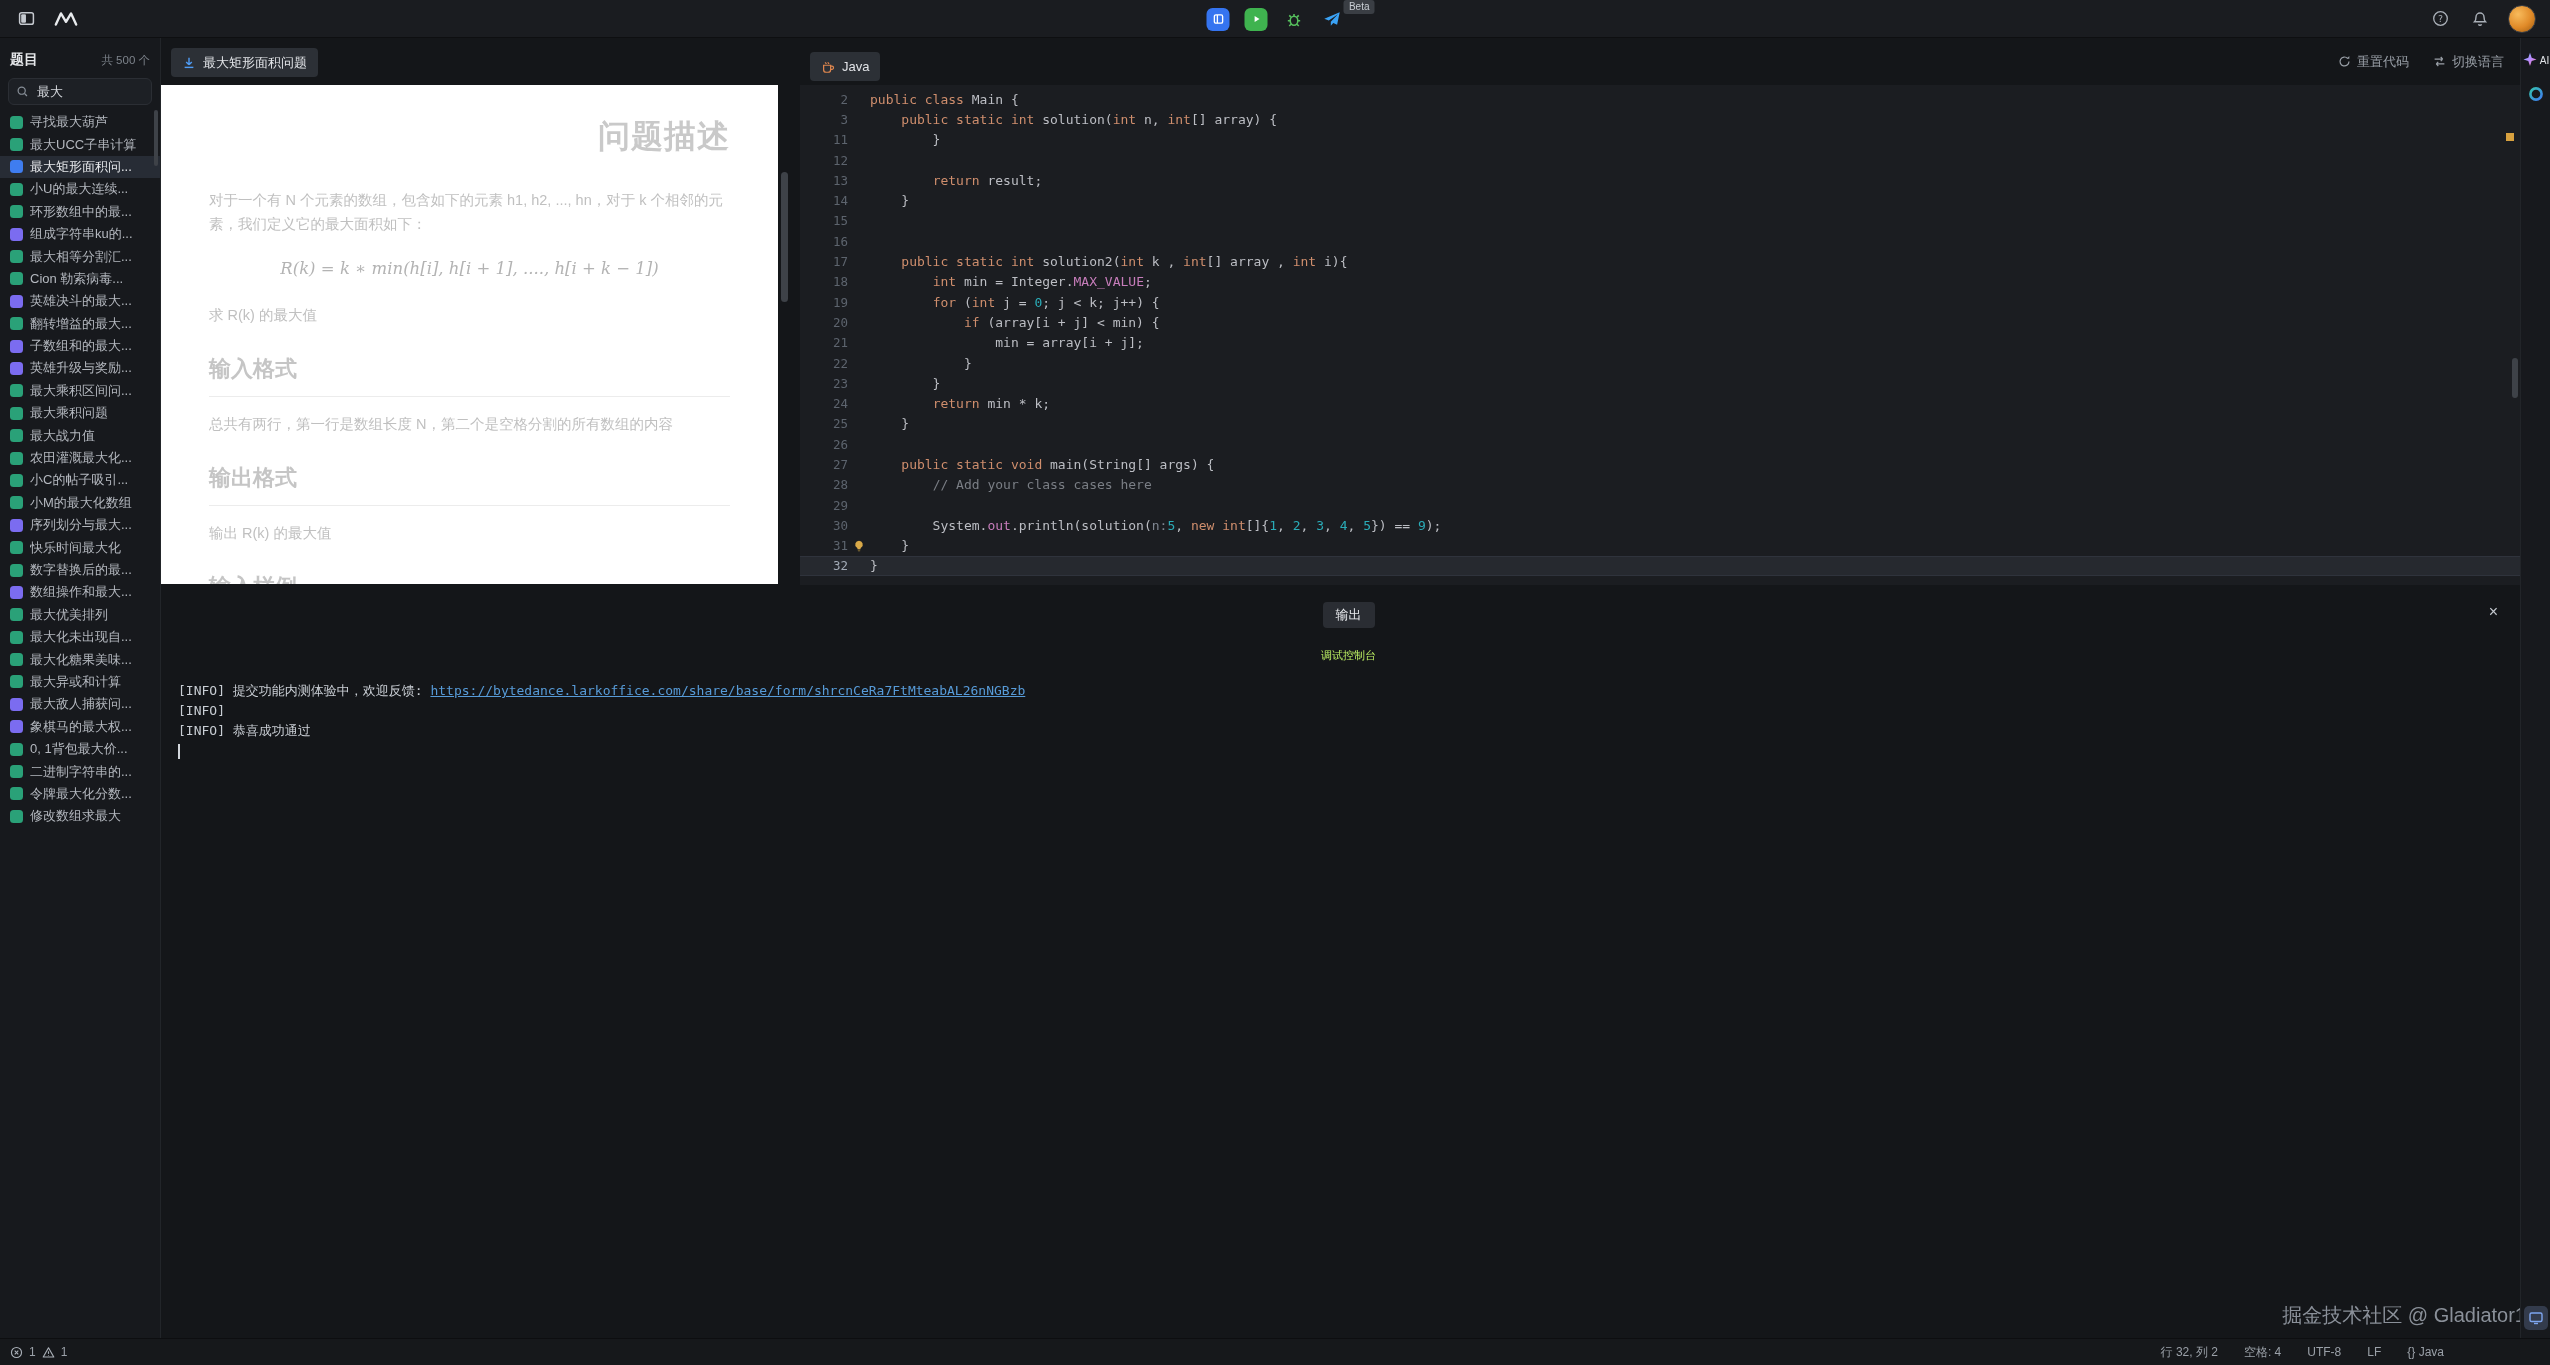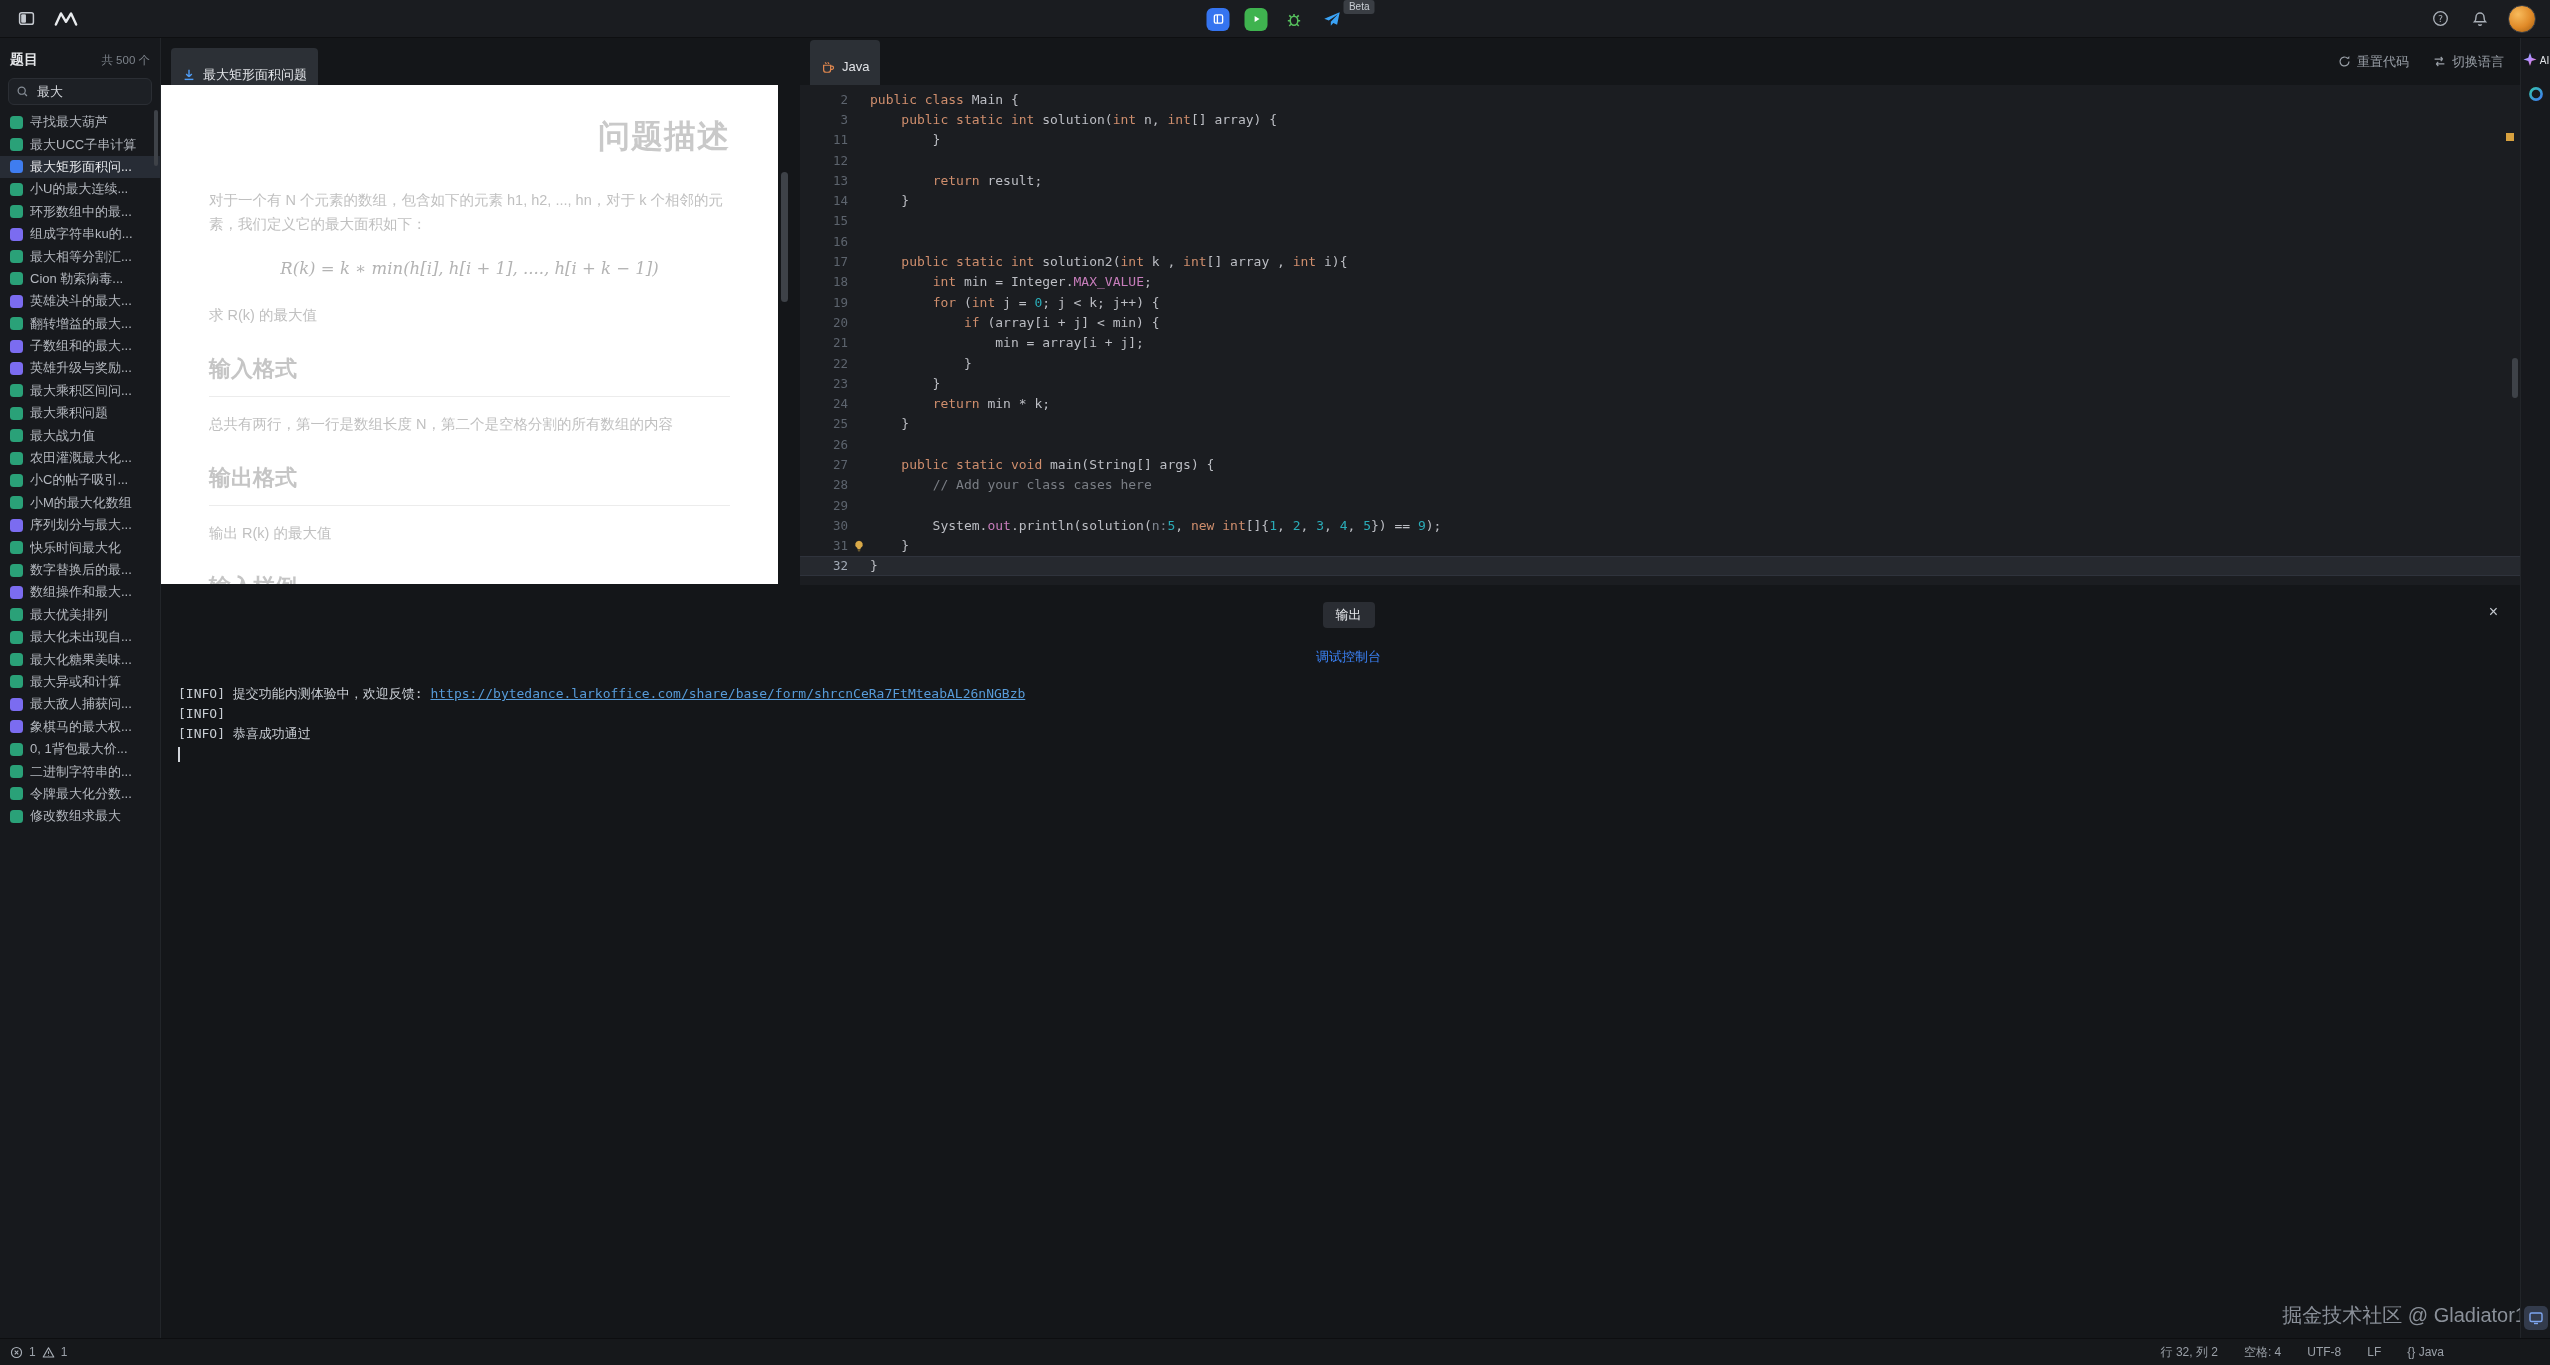--- a/index.html
+++ b/index.html
@@ -33,21 +33,21 @@
                 font-family:"Liberation Sans",sans-serif;}
   .p-list{margin-top:6px;}
   .p-item{display:flex;align-items:center;height:22.4px;padding:0 6px 0 10px;cursor:pointer;font-size:13px;color:#b4b8bf;}
   .p-item.active{background:#272c35;color:#e6e8eb;}
   .p-badge{width:13px;height:13px;border-radius:3.5px;margin-right:7px;flex:none;}
   .p-label{white-space:nowrap;overflow:hidden;}
   .sb-scroll{position:absolute;right:2px;top:72px;width:4px;height:56px;background:#3e4248;border-radius:2px;}
 
   
   .mid-head{position:absolute;left:161px;top:38px;width:634px;height:47px;}
-  .chip{display:inline-flex;align-items:center;gap:7px;height:27px;padding:13px 11px;margin:10px 0 0 10px;
+  .chip{display:inline-flex;align-items:center;gap:7px;height:27px;padding:1px 11px;margin:10px 0 0 10px;
         background:#2c3036;border-radius:4px;font-size:13px;color:#e2e4e8;cursor:pointer;}
   .problem{position:absolute;left:161px;top:85px;width:617px;height:499px;background:#ffffff;
            box-sizing:border-box;padding:30px 48px;overflow:hidden;}
   .problem h1{margin:0 0 30px 0;font-size:32px;color:#c9c9c9;letter-spacing:1px;text-align:right;}
   .problem h2{margin:26px 0 0 0;font-size:22px;color:#c5c5c5;}
   .problem hr{border:none;border-top:1px solid #ececec;margin:12px 0 16px 0;}
   .pp{margin:0 0 6px 0;font-size:14.5px;line-height:1.65;color:#c0c0c0;}
   .formula{font-family:"DejaVu Serif",serif;font-style:italic;font-size:16.5px;color:#b3b3b3;
            text-align:center;margin:22px 0 26px 0;}
   .mid-scroll{position:absolute;left:781px;top:172px;width:7px;height:130px;background:#3e4248;border-radius:4px;}
@@ -71,21 +71,21 @@
   .tk-c{color:#7a7e85;}
   .tk-f{color:#c77dbb;}
   .tk-h{color:#7f8691;}
   .ov-mark{position:absolute;right:6px;top:48px;width:8px;height:8px;background:#d8a13f;}
   .ed-scroll{position:absolute;right:2px;top:273px;width:6px;height:40px;background:#3e4248;border-radius:3px;}
 
   
   .console{position:absolute;left:161px;top:592px;width:2359px;bottom:27px;}
   .c-tabs{display:flex;align-items:center;gap:20px;padding:10px 0 0 16px;flex-direction:column;}
   .c-tab-active{background:#2a2d33;border-radius:4px;padding:4px 13px;color:#e8eaed;font-size:13px;cursor:pointer;}
-  .c-tab{color:#3b82f6;font-size:13px;cursor:pointer;}
+  .c-tab{color:#bef264;font-size:11px;cursor:pointer;}
   .c-close{position:absolute;right:22px;top:12px;font-size:16px;color:#c6cbd1;cursor:pointer;line-height:1;}
   .c-lines{margin:18px 0 0 17px;font-family:"DejaVu Sans Mono",monospace;font-size:13px;line-height:20px;color:#c9ced4;}
   .c-line{white-space:pre-wrap;}
   .c-link{color:#579bd8;text-decoration:underline;cursor:pointer;}
   .cursor{width:2px;height:15px;background:#d2d6db;margin:3px 0 0 17px;animation:blink 1s step-end infinite;}
   @keyframes blink{50%{opacity:0;}}
   .watermark{position:absolute;right:24px;bottom:36px;font-size:20px;color:#8a9099;}
 
   
   .statusbar{position:absolute;left:0;right:0;bottom:0;height:27px;background:#16181b;border-top:1px solid #0d0e10;

